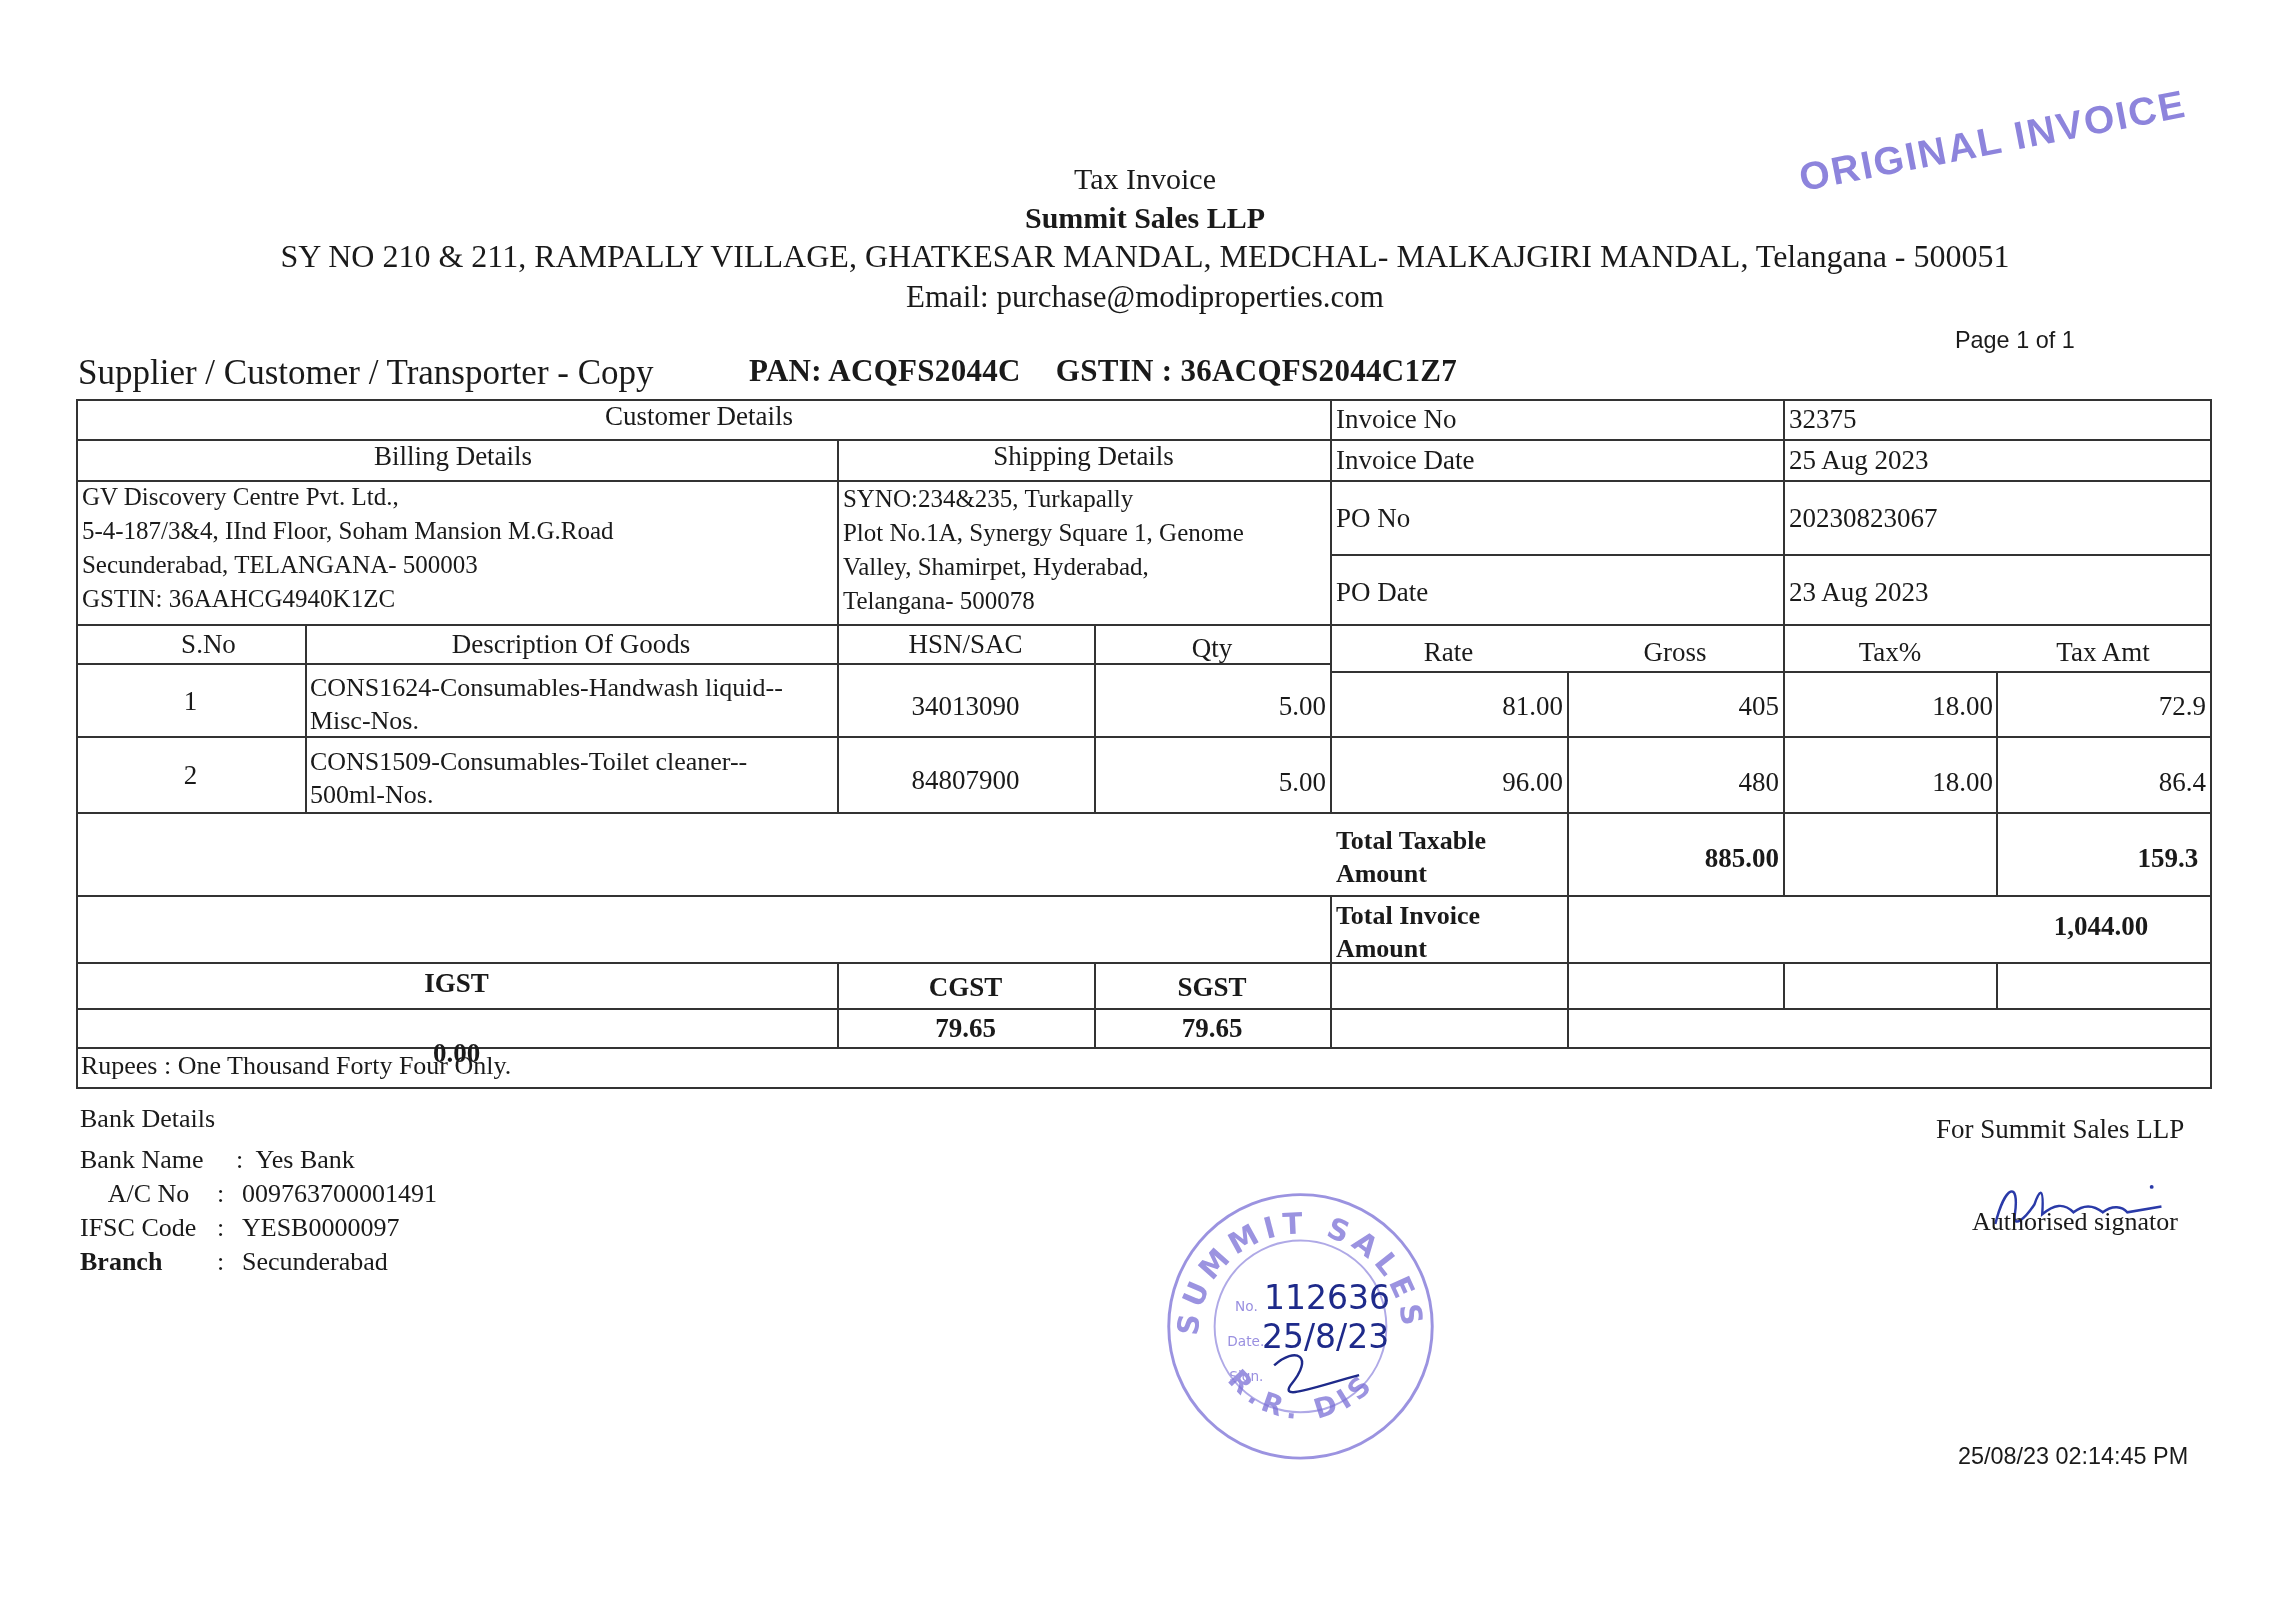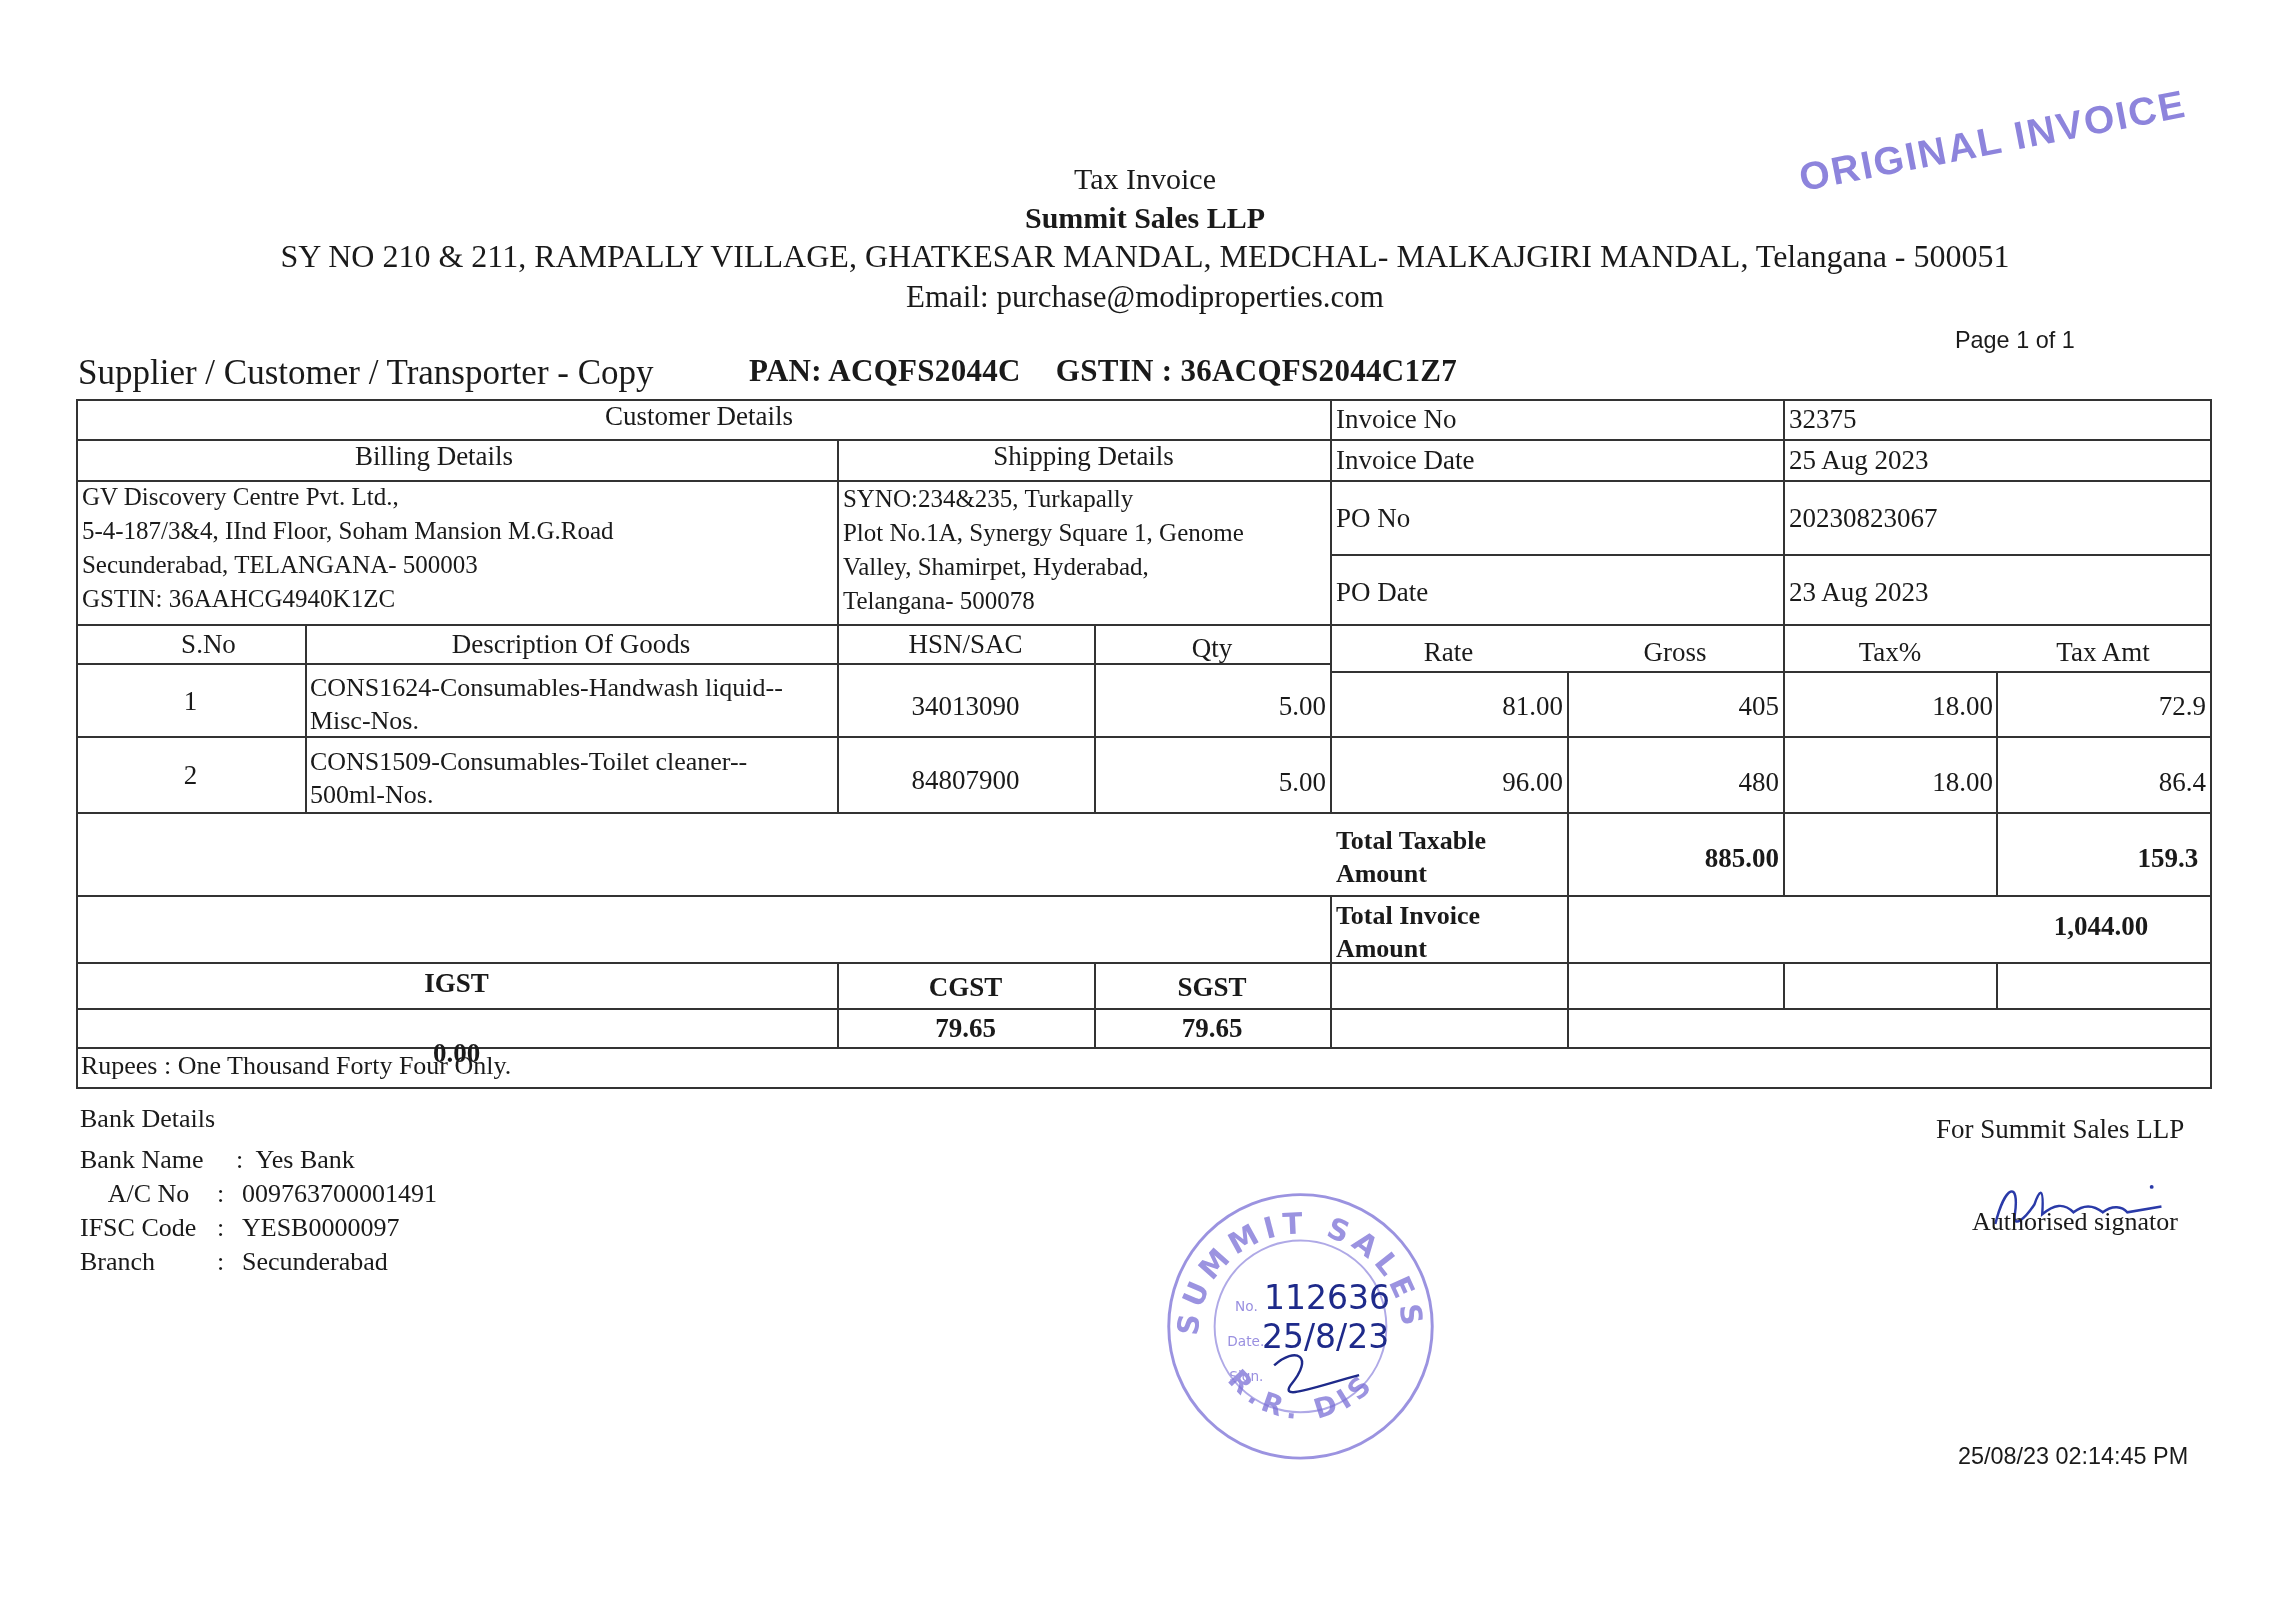--- a/index.html
+++ b/index.html
@@ -88,21 +88,21 @@
   <div class="line-v" style="left:1783px; top:671px; height:224px;"></div>
   <div class="line-v" style="left:1996px; top:671px; height:224px;"></div>
   <div class="line-v" style="left:1330px; top:895px; height:152px;"></div>
   <div class="line-v" style="left:1783px; top:962px; height:47px;"></div>
   <div class="line-v" style="left:1996px; top:962px; height:47px;"></div>
   <div class="line-v" style="left:837px; top:962px; height:86px;"></div>
   <div class="line-v" style="left:1094px; top:962px; height:86px;"></div>
 </div>
 
 <div class="cell c" style="left:76px; width:1246px; top:400px;">Customer Details</div>
-<div class="cell c" style="left:64px; width:704px; top:440px;padding-left:36px;">Billing Details</div>
+<div class="cell c" style="left:83px; width:704px; top:440px;padding-left:36px;">Billing Details</div>
 <div class="cell c" style="left:837px; width:493px; top:440px;">Shipping Details</div>
 
 <div class="cell l" style="left:78px; width:818px; top:480px; font-size:25px; line-height:34px;">
   <div>GV Discovery Centre Pvt. Ltd.,</div>
   <div>5-4-187/3&amp;4, IInd Floor, Soham Mansion M.G.Road</div>
   <div>Secunderabad, TELANGANA- 500003</div>
   <div>GSTIN: 36AAHCG4940K1ZC</div>
 </div>
 <div class="cell l" style="left:839px; width:493px; top:482px; font-size:25px; line-height:34px;">
   <div>SYNO:234&amp;235, Turkapally</div>
@@ -184,21 +184,21 @@
   <div>
     <span class="k">Bank Name</span><span class="sep" style="margin-left:-5.9px;">:</span><span>Yes Bank</span>
   </div>
   <div>
     <span class="k" style="width:137px;text-align:center;">A/C No</span><span class="sep" style="width:25px;">:</span><span>009763700001491</span>
   </div>
   <div>
     <span class="k" style="width:137px;">IFSC Code</span><span class="sep" style="width:25px;">:</span><span>YESB0000097</span>
   </div>
   <div>
-    <span class="k" style="width:137px;">Branch</span><span class="sep" style="width:25px;">:</span><span>Secunderabad</span>
+    <span class="k" style="width:137px;font-weight:bold;">Branch</span><span class="sep" style="width:25px;">:</span><span>Secunderabad</span>
   </div>
 </div>
 
 <div class="abs" id="for-company">For Summit Sales LLP</div>
 <svg class="abs" id="signature" viewBox="0 0 220 60">
   <path d="M30 50 C 40 10, 55 5, 50 40 C 48 55, 60 45, 70 30 C 75 15, 80 10, 78 40 C 90 30, 100 28, 110 38 C 120 30, 130 30, 140 38 C 150 30, 160 32, 165 38 L 200 32" fill="none" stroke="#2a3aa8" stroke-width="2.5"></path>
   <circle cx="190" cy="12" r="2" fill="#2a3aa8"></circle>
 </svg>
 <div class="abs" id="auth-sign">Authorised signator</div>
 

